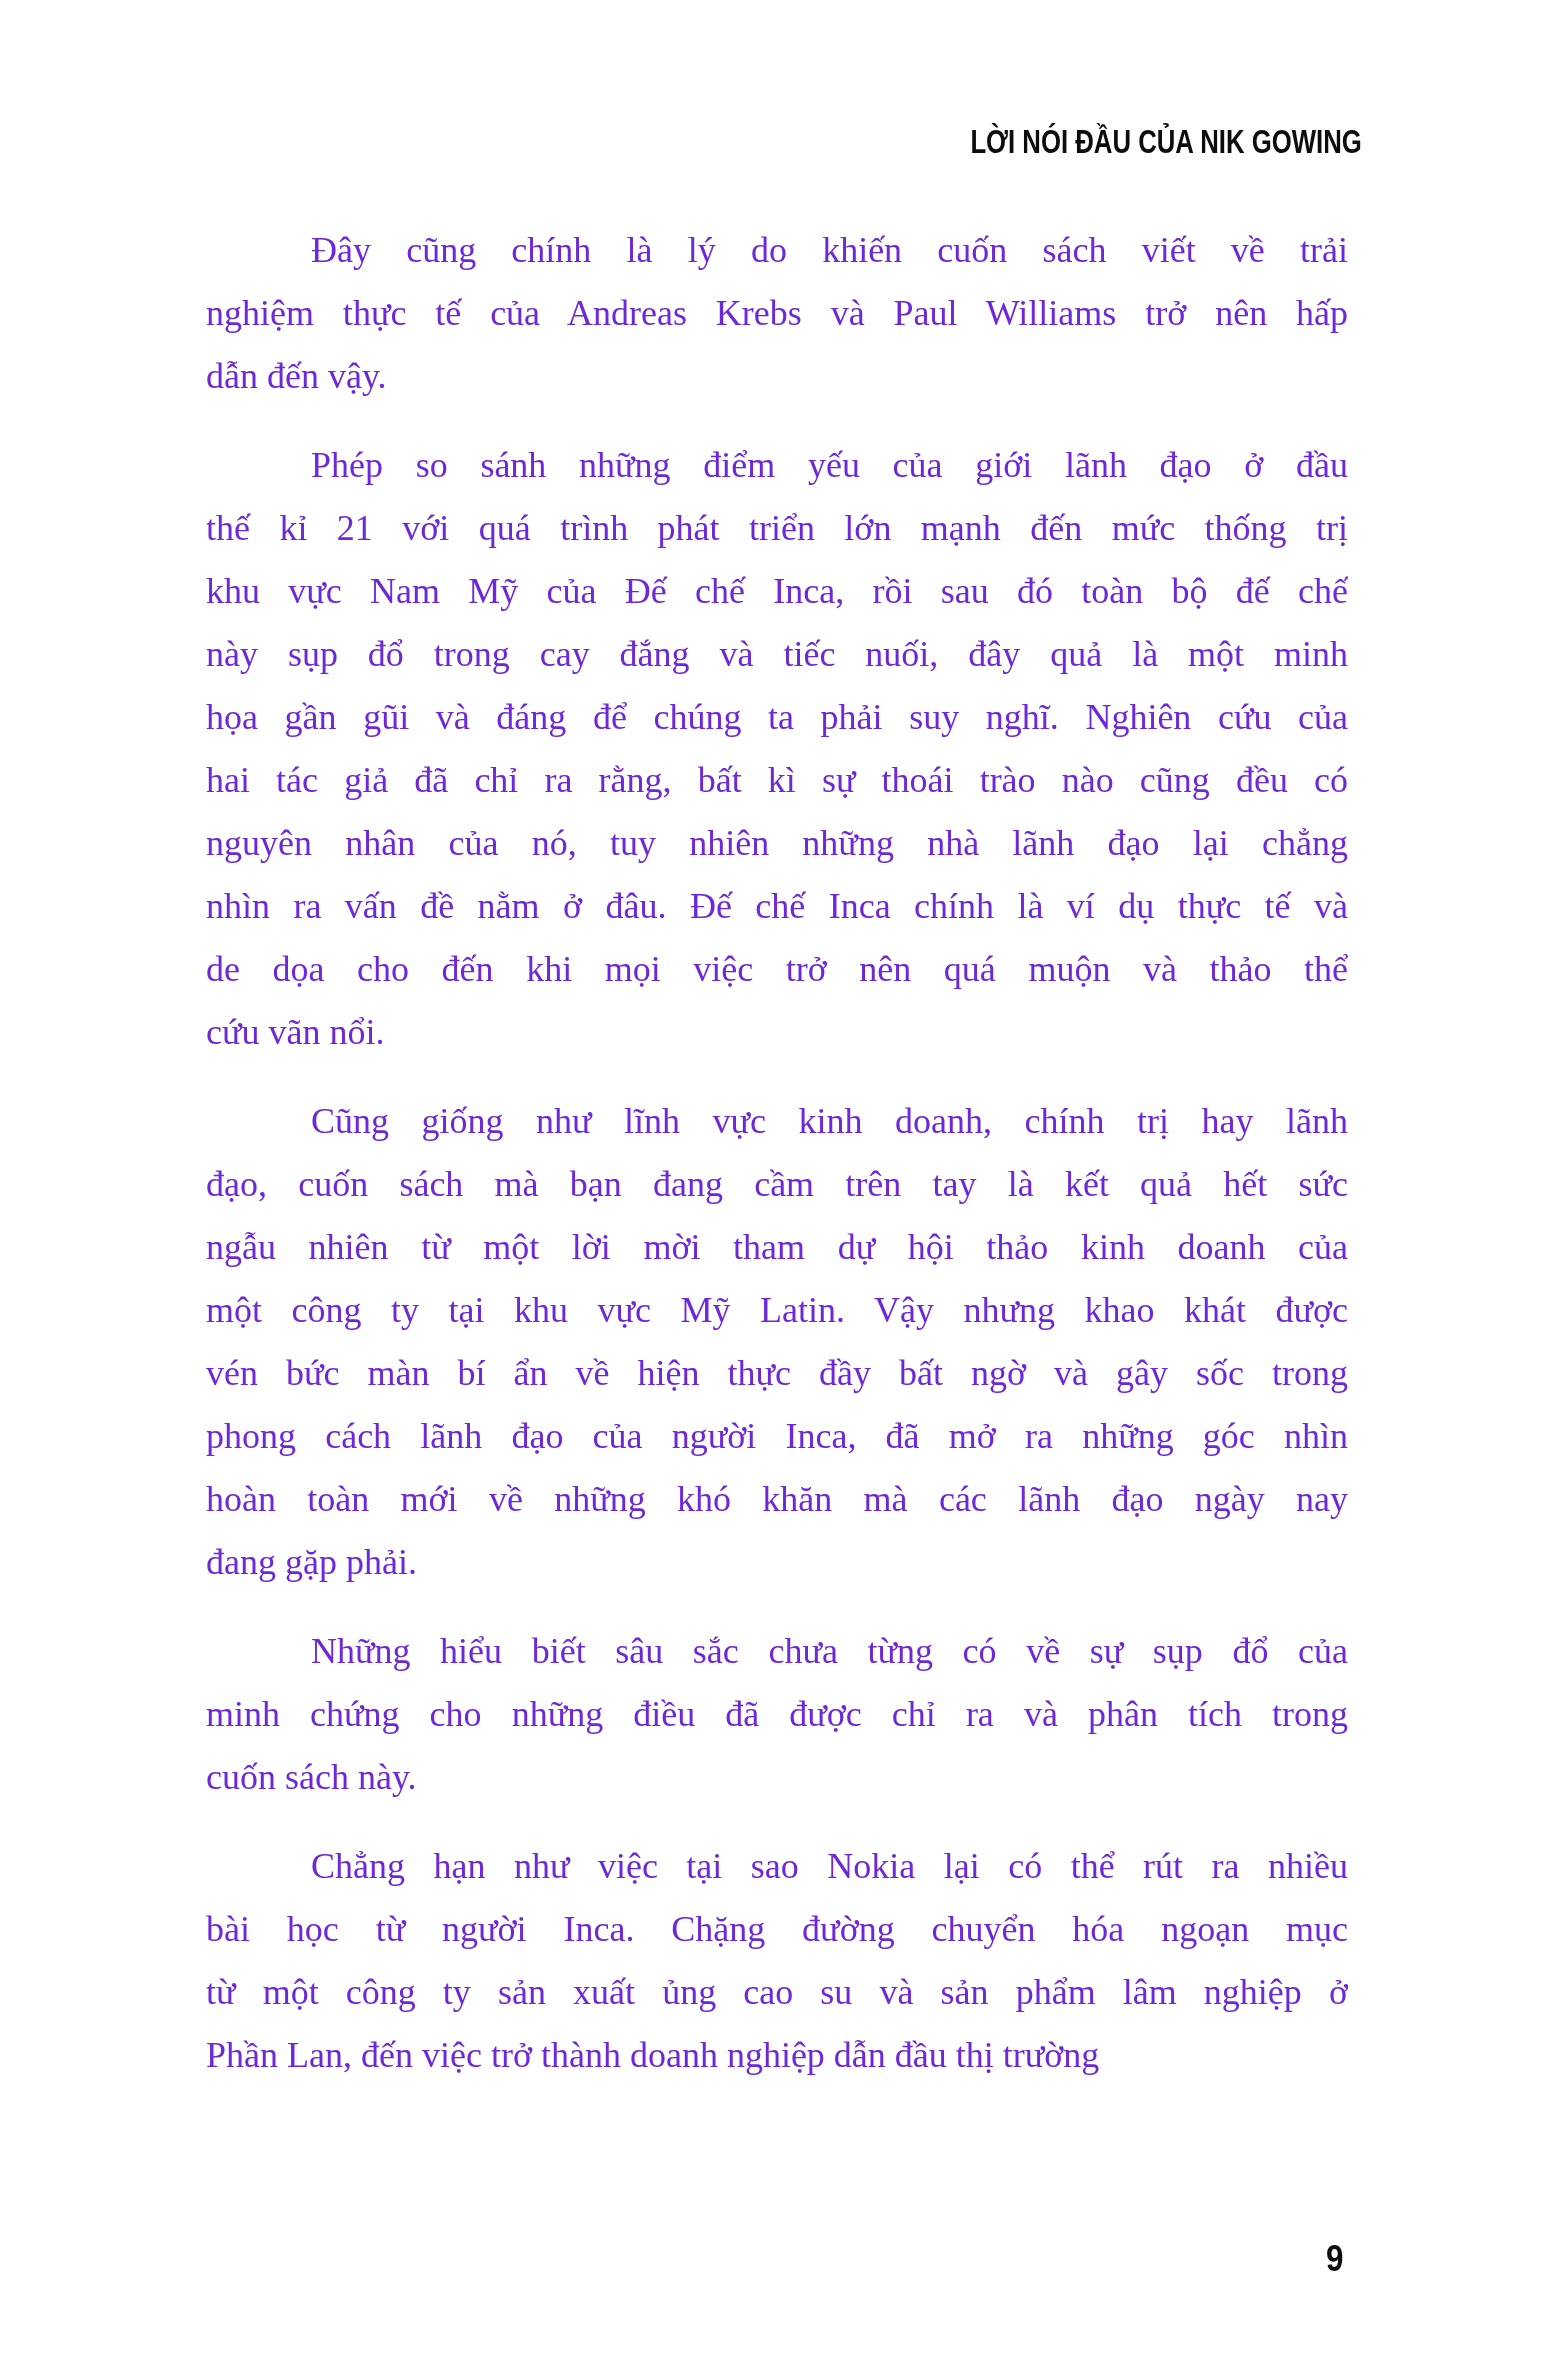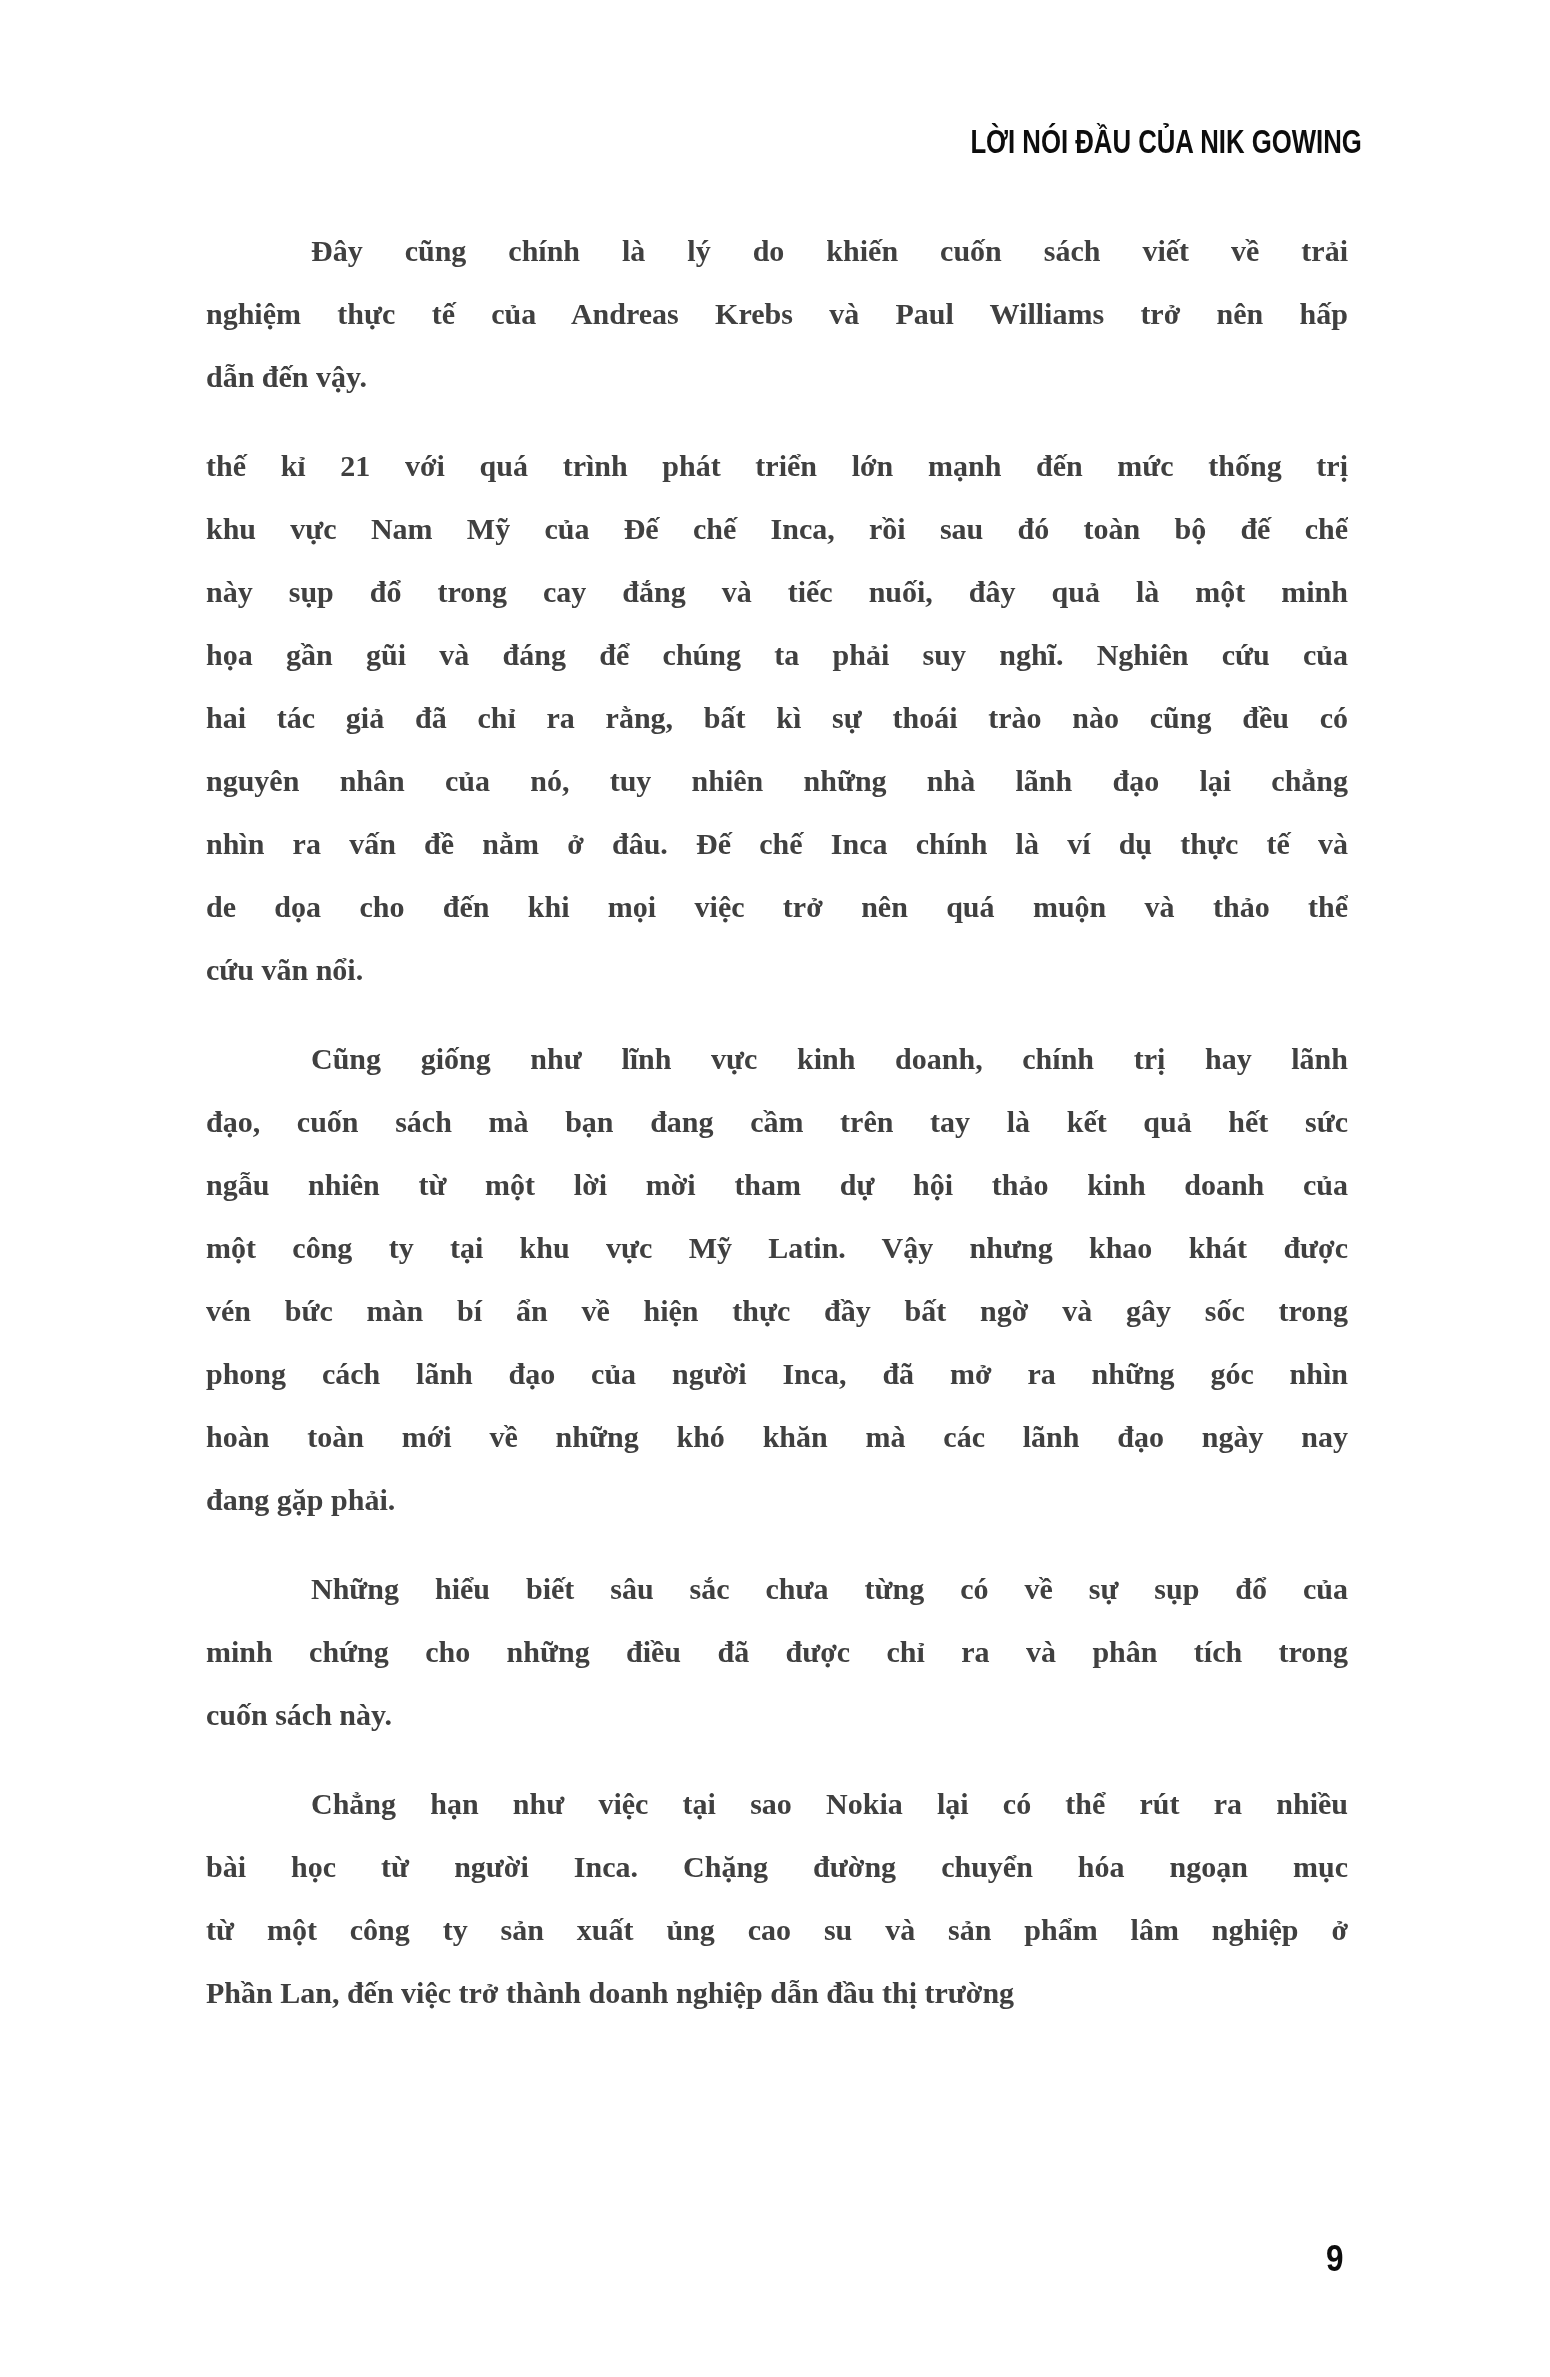--- a/index.html
+++ b/index.html
@@ -27,23 +27,22 @@
     transform: scaleX(0.78);
     transform-origin: 100% 50%;
     color: #0d0d0d;
   }
   .text-block {
     position: absolute;
     left: 206px;
     top: 219px;
     width: 1142px;
     font-family: "Liberation Serif", "DejaVu Serif", serif;
-    font-size: 30px;
-    color: #404040;
-    font-weight: bold;
+    font-size: 36px;
+    color: #6d28d9;
   }
   .para {
     margin: 0 0 26px 0;
   }
   .line {
     height: 63px;
     line-height: 63px;
     text-align: justify;
     text-align-last: justify;
     overflow: hidden;
@@ -73,20 +72,21 @@
 <div class="page">
   <div class="running-head">LỜI NÓI ĐẦU CỦA NIK GOWING</div>
 
   <div class="text-block">
       <div class="para">
         <div class="line first">Đây cũng chính là lý do khiến cuốn sách viết về trải</div>
         <div class="line">nghiệm thực tế của Andreas Krebs và Paul Williams trở nên hấp</div>
         <div class="line last">dẫn đến vậy.</div>
       </div>
       <div class="para">
+        <div class="line first">Phép so sánh những điểm yếu của giới lãnh đạo ở đầu</div>
         <div class="line">thế kỉ 21 với quá trình phát triển lớn mạnh đến mức thống trị</div>
         <div class="line">khu vực Nam Mỹ của Đế chế Inca, rồi sau đó toàn bộ đế chế</div>
         <div class="line">này sụp đổ trong cay đắng và tiếc nuối, đây quả là một minh</div>
         <div class="line">họa gần gũi và đáng để chúng ta phải suy nghĩ. Nghiên cứu của</div>
         <div class="line">hai tác giả đã chỉ ra rằng, bất kì sự thoái trào nào cũng đều có</div>
         <div class="line">nguyên nhân của nó, tuy nhiên những nhà lãnh đạo lại chẳng</div>
         <div class="line">nhìn ra vấn đề nằm ở đâu. Đế chế Inca chính là ví dụ thực tế và</div>
         <div class="line">de dọa cho đến khi mọi việc trở nên quá muộn và thảo thể</div>
         <div class="line last">cứu vãn nổi.</div>
       </div>

